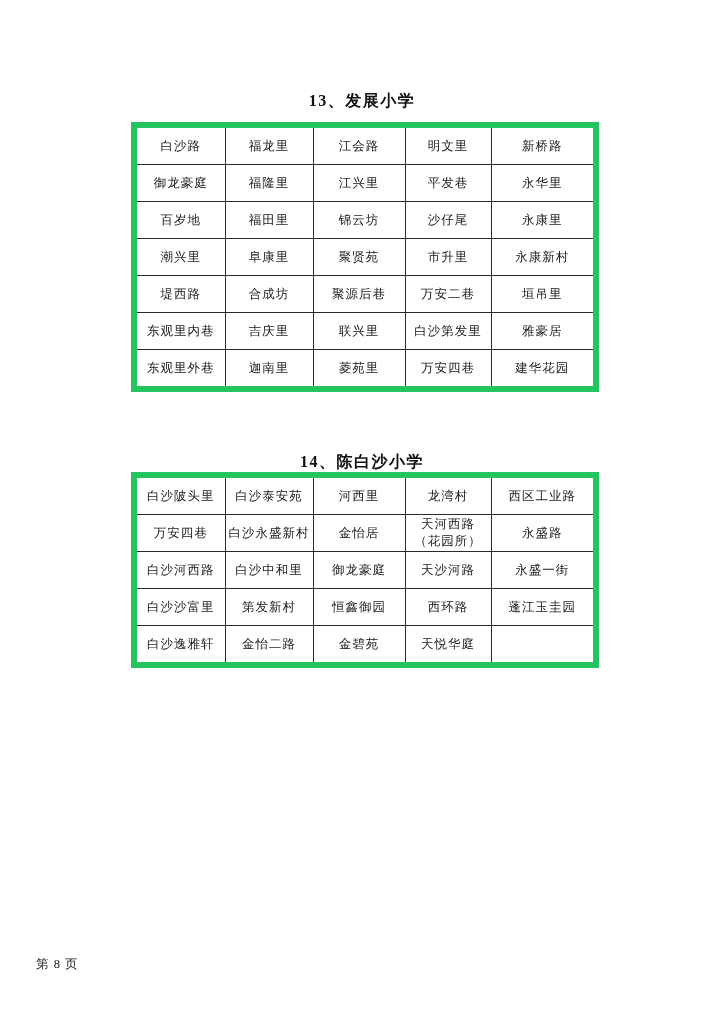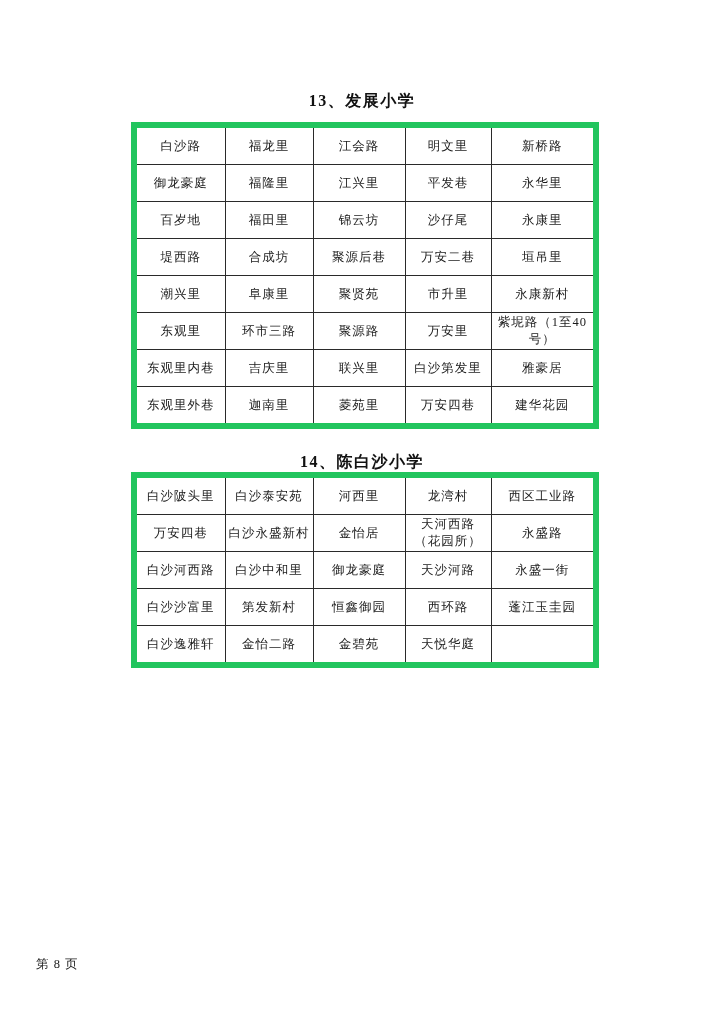--- a/index.html
+++ b/index.html
@@ -94,39 +94,32 @@
           <td>永华里</td>
         </tr>
         <tr>
           <td>百岁地</td>
           <td>福田里</td>
           <td>锦云坊</td>
           <td>沙仔尾</td>
           <td>永康里</td>
         </tr>
         <tr>
-          <td>堤西路</td>
-          <td>合成坊</td>
-          <td>聚源后巷</td>
-          <td>万安二巷</td>
-          <td>垣吊里</td>
-        </tr>
-        <tr>
           <td>潮兴里</td>
           <td>阜康里</td>
           <td>聚贤苑</td>
           <td>市升里</td>
           <td>永康新村</td>
         </tr>
         <tr>
-          <td>东观里</td>
-          <td>环市三路</td>
-          <td>聚源路</td>
-          <td>万安里</td>
-          <td>紫坭路（1至40号）</td>
+          <td>堤西路</td>
+          <td>合成坊</td>
+          <td>聚源后巷</td>
+          <td>万安二巷</td>
+          <td>垣吊里</td>
         </tr>
         <tr>
           <td>东观里内巷</td>
           <td>吉庆里</td>
           <td>联兴里</td>
           <td>白沙第发里</td>
           <td>雅豪居</td>
         </tr>
         <tr>
           <td>东观里外巷</td>

